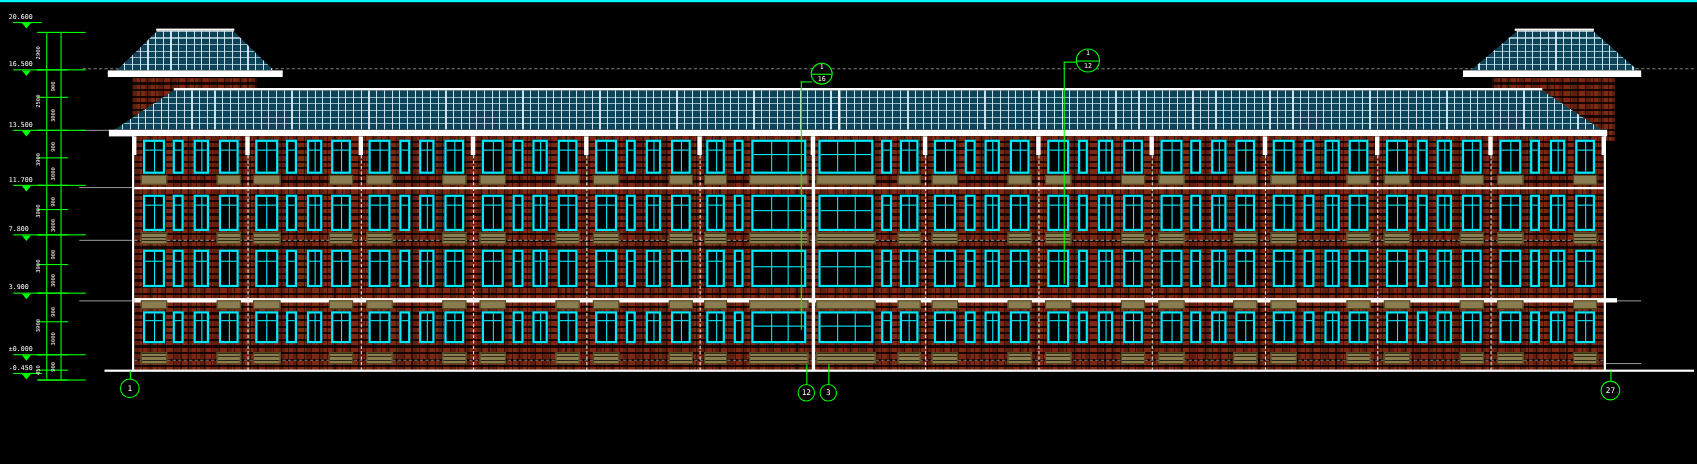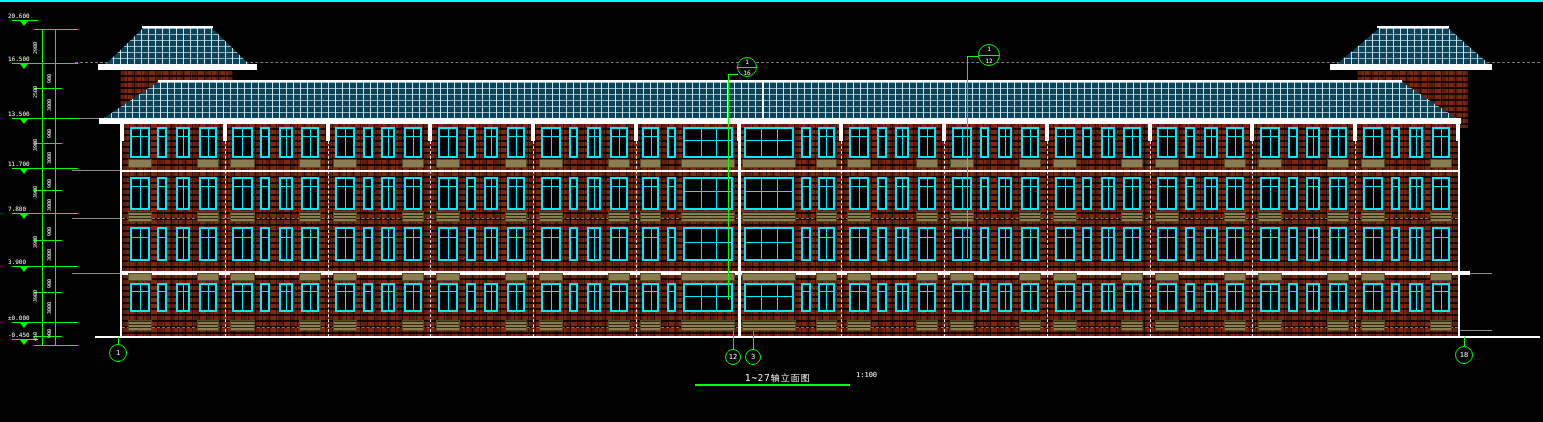--- a/index.html
+++ b/index.html
@@ -1031,33 +1031,28 @@
     </div>
 
   <div class="abs" id="anno-layer" style="left:0;top:0;width:1543px;height:422px;">
       <div class="abs green" style="left: 118px; top: 337px; width: 1px; height: 8px;"></div>
       <div class="abs circ" style="left: 109px; top: 344px; width: 18px; height: 18px; font-size: 7px; line-height: 16px;">1</div>
       <div class="abs green" style="left: 733px; top: 331px; width: 1px; height: 19px;"></div>
       <div class="abs circ" style="left: 725px; top: 349px; width: 16px; height: 16px; font-size: 7px; line-height: 14px;">12</div>
       <div class="abs green" style="left: 753px; top: 331px; width: 1px; height: 19px;"></div>
       <div class="abs circ" style="left: 745px; top: 349px; width: 16px; height: 16px; font-size: 7px; line-height: 14px;">3</div>
       <div class="abs green" style="left: 1464px; top: 337px; width: 1px; height: 10px;"></div>
-      <div class="abs circ" style="left: 1455px; top: 346px; width: 18px; height: 18px; font-size: 7px; line-height: 16px;">18</div>
+      <div class="abs circ" style="left: 1455px; top: 346px; width: 18px; height: 18px; font-size: 7px; line-height: 16px;">27</div>
       <div class="abs green" style="left: 728px; top: 74px; width: 1px; height: 226px;"></div>
       <div class="abs green" style="left: 728px; top: 74px; width: 10px; height: 1px;"></div>
       <div class="abs circ" style="left: 737px; top: 57px; width: 20px; height: 20px;"></div>
       <div class="abs green" style="left: 738px; top: 67px; width: 18px; height: 1px;"></div>
       <div class="abs txt" style="left: 737px; top: 58px; width: 20px; height: 8px; font-size: 6px; text-align: center;">1</div>
       <div class="abs txt" style="left: 737px; top: 69px; width: 20px; height: 8px; font-size: 6px; text-align: center;">16</div>
       <div class="abs green" style="left: 967px; top: 56px; width: 1px; height: 202px;"></div>
       <div class="abs green" style="left: 967px; top: 56px; width: 12px; height: 1px;"></div>
       <div class="abs circ" style="left: 978px; top: 44px; width: 22px; height: 22px;"></div>
       <div class="abs green" style="left: 979px; top: 55px; width: 20px; height: 1px;"></div>
       <div class="abs txt" style="left: 978px; top: 45px; width: 22px; height: 8px; font-size: 6px; text-align: center;">1</div>
       <div class="abs txt" style="left: 978px; top: 57px; width: 22px; height: 8px; font-size: 6px; text-align: center;">12</div>
     </div>
 
-  <div class="abs" id="title-block" style="top: 368px; width: 260px; height: 24px; left: 660px;">
-    <div class="abs txt" id="title-label" style="left:85px;top:4px;">1~27轴立面图</div>
-    <div class="abs green" style="left:35px;top:16px;width:155px;height:2px;"></div>
-    <div class="abs txt" id="title-scale" style="left:196px;top:3px;">1:100</div>
-  </div>
 </div>
 
 </body></html>

